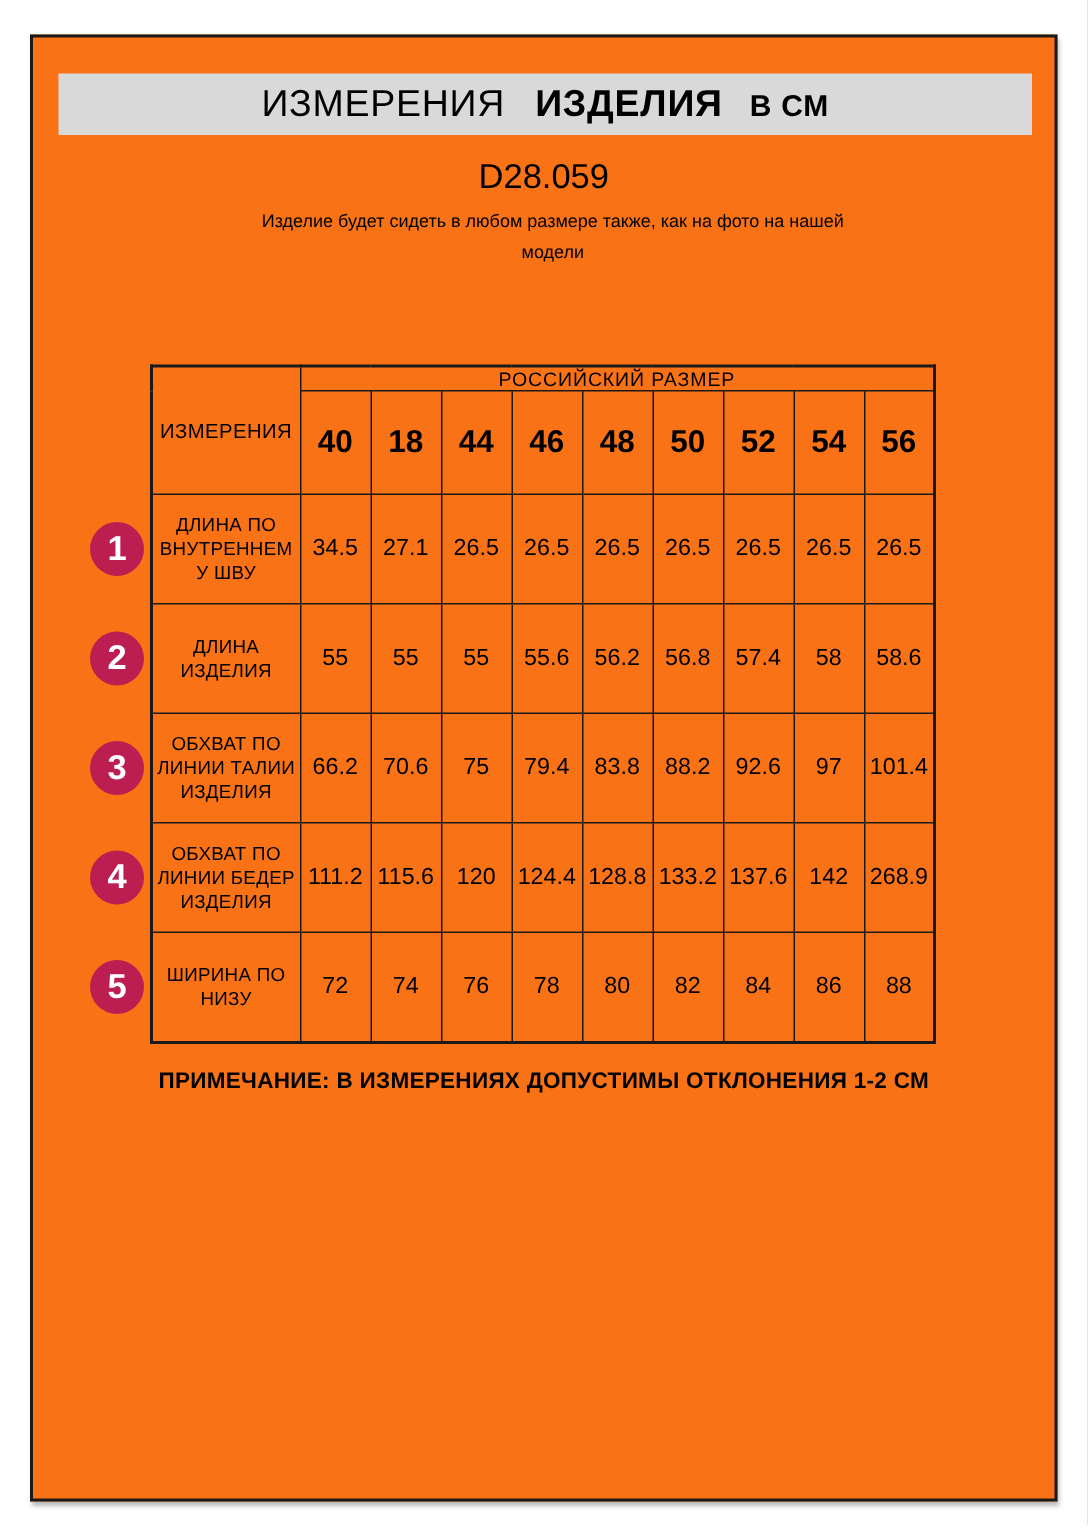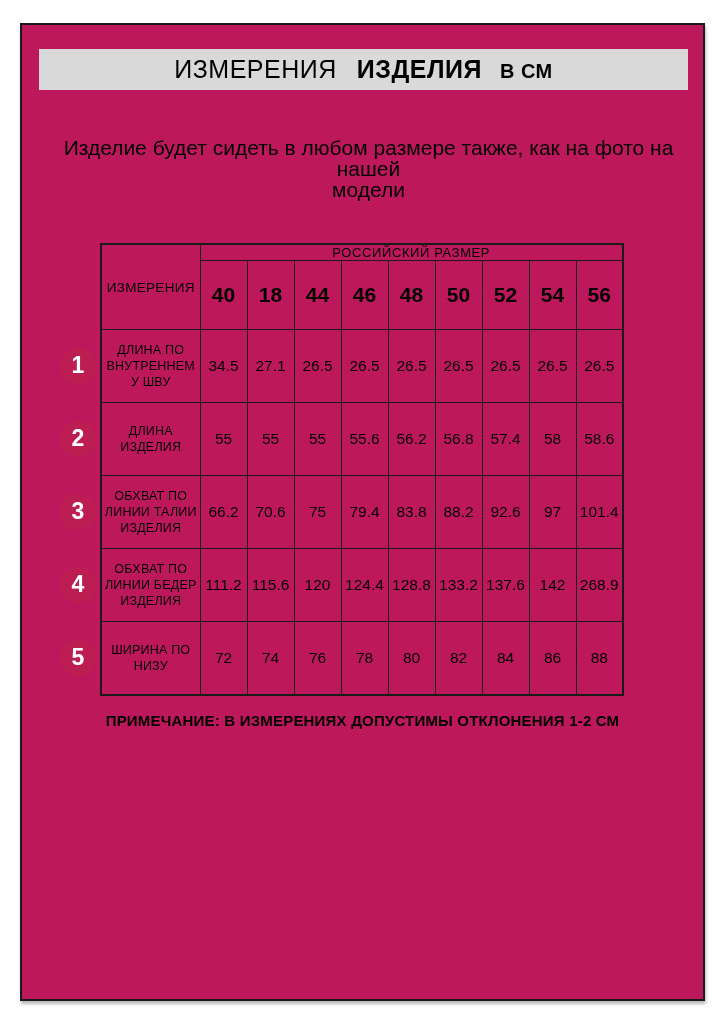--- a/index.html
+++ b/index.html
@@ -12,21 +12,21 @@
     width: 725px; height: 1024px;
     background: #ffffff;
     font-family: "Liberation Sans", sans-serif;
     color: #000;
     overflow: hidden;
   }
   .page {
     position: absolute;
     left: 20px; top: 23px;
     width: 685px; height: 978px;
-    background: #be185d;
+    background: #f97316;
     border: 2px solid var(--border, #1a1a1a);
     box-shadow: 1px 3px 3px rgba(0,0,0,0.28);
   }
   
   .title-bar {
     position: absolute;
     left: 17px; top: 24px; right: 15px;
     height: 41px;
     background: var(--header-bg, #d9d9d9);
     display: flex;
@@ -39,21 +39,21 @@
   .t-unit { font-size: 20px; font-weight: 600; margin-left: 18px; letter-spacing: 0.5px; }
   
   .code {
     position: absolute; top: 79px; left: 0; width: 100%;
     text-align: center;
     font-size: 23px; font-weight: 400;
   }
   .subtitle {
     position: absolute; top: 112px; left: 0; width: 100%;
     text-align: center;
-    font-size: 21px; line-height: 21px;
+    font-size: 12px; line-height: 21px;
     white-space: pre-line;
     padding-left: 12px;
   }
   
   .size-table {
     position: absolute;
     left: 78px; top: 218px;
     width: 524px;
     border-collapse: collapse;
     table-layout: fixed;
@@ -112,20 +112,21 @@
 <div class="page">
 
   <div class="title-bar">
     <span class="title-line">
       <span class="t-reg">ИЗМЕРЕНИЯ</span>
       <span class="t-bold">ИЗДЕЛИЯ</span>
       <span class="t-unit">В СМ</span>
     </span>
   </div>
 
+  <div class="code">D28.059</div>
 
   <div class="subtitle">Изделие будет сидеть в любом размере также, как на фото на нашей
 модели</div>
 
   <table class="size-table">
     <colgroup>
       <col class="col-label">
       <col>
         <col>
         <col>

